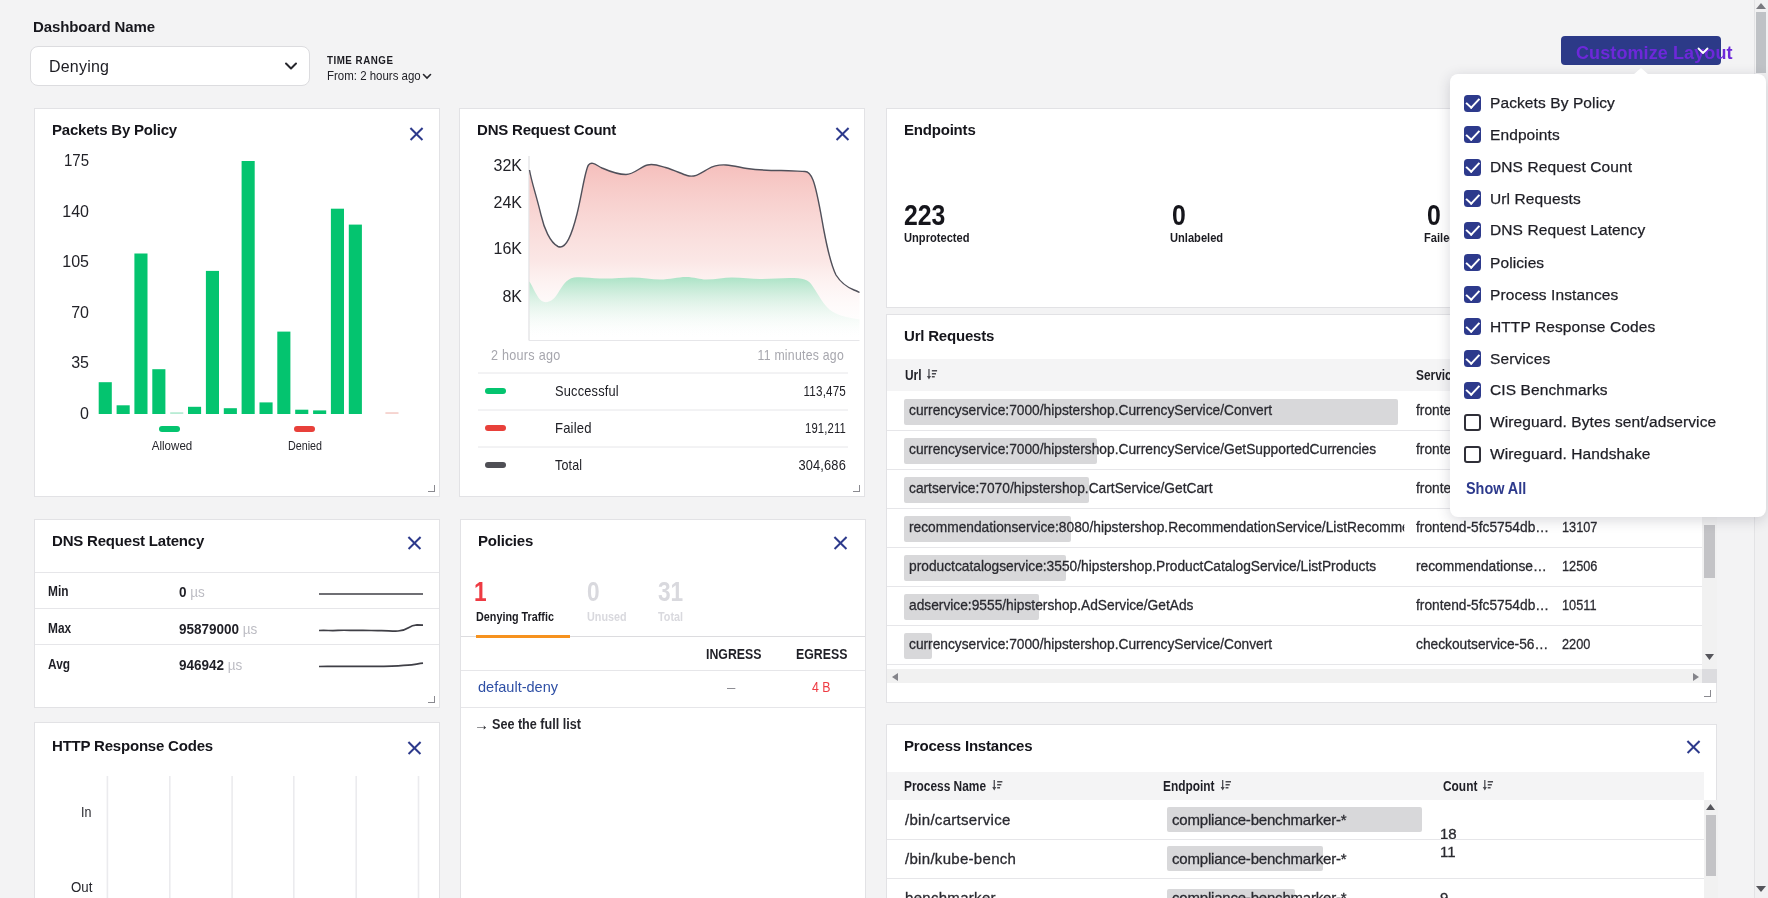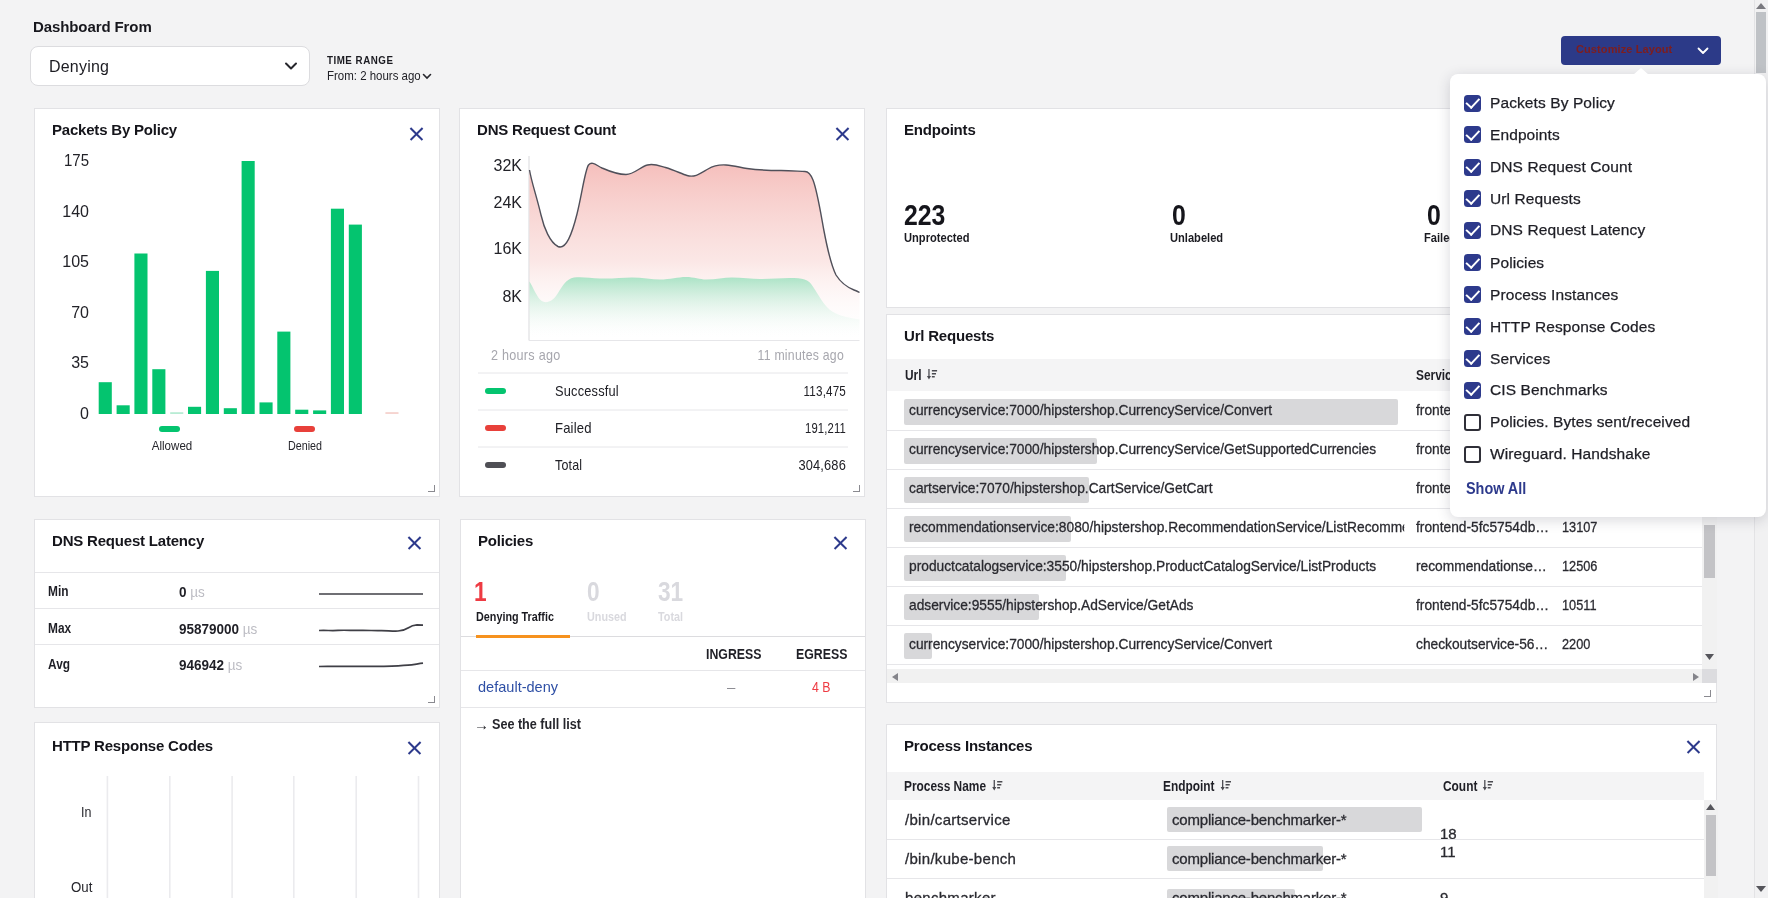--- a/index.html
+++ b/index.html
@@ -25,34 +25,34 @@
   .sbthumb { position:absolute; background:#c3c3c6; }
   .resize { position:absolute; width:7px; height:7px; border-right:1.6px solid #8a8a90; border-bottom:1.6px solid #8a8a90; }
   .cbx { position:absolute; left:14px; width:17px; height:17px; border:2px solid #2f2f38; border-radius:3px; background:#fff; box-sizing:border-box; }
   .cbx.on { border:none; background:#2d3a8c; width:17px; height:17px; border-radius:3.5px; }
   .cbx.on:after { content:""; position:absolute; left:4.6px; top:0.9px; width:5.6px; height:10.5px; border-right:2.5px solid #fff; border-bottom:2.5px solid #fff; transform:rotate(43deg); }
   .cbl { position:absolute; left:40px; font-size:15.5px; color:#1e1e25; letter-spacing:0.1px; -webkit-text-stroke:0.25px #1e1e25; }
 </style>
 </head>
 <body>
 
-<div class="abs" style="left:33px;top:18px;font-size:15px;font-weight:bold;color:#17171d;letter-spacing:-0.1px;">Dashboard From</div>
+<div class="abs" style="left:33px;top:18px;font-size:15px;font-weight:bold;color:#17171d;letter-spacing:-0.1px;">Dashboard Name</div>
 <div class="abs" style="left:30px;top:46px;width:280px;height:40px;background:#fff;border:1px solid #dcdcdf;border-radius:8px;"></div>
 <div class="abs" style="left:49px;top:58px;font-size:16px;color:#1c1c22;letter-spacing:0.2px;">Denying</div>
 <svg class="abs" style="left:284px;top:61px;" width="14" height="10" viewBox="0 0 14 10">
     <path d="M2 2.5 L7 7.5 L12 2.5" fill="none" stroke="#26262c" stroke-width="2" stroke-linecap="round" stroke-linejoin="round"></path>
   </svg>
 <div class="abs" style="left:327px;top:54px;font-size:11.5px;font-weight:bold;color:#1b1b21;letter-spacing:0.6px;transform-origin:0 50%;transform:scaleX(0.85);white-space:nowrap;">TIME RANGE</div>
 <div class="abs" style="left:327px;top:68px;font-size:13.5px;color:#222228;transform-origin:0 50%;transform:scaleX(0.85);white-space:nowrap;">From: 2 hours ago</div>
 <svg class="abs" style="left:422px;top:73px;" width="10" height="7" viewBox="0 0 10 7">
     <path d="M1.5 1.5 L5 5 L8.5 1.5" fill="none" stroke="#26262c" stroke-width="1.6" stroke-linecap="round"></path>
   </svg>
 
 <div class="abs" style="left:1561px;top:36px;width:160px;height:29px;background:#2c3a88;border-radius:4px;"></div>
-<div class="abs" style="left:1576px;top:43px;font-size:11px;font-weight:bold;color:#7f1d1d;letter-spacing:0.1px;white-space:nowrap;">Customize Layout</div>
+<div class="abs" style="left:1576px;top:43px;font-size:18px;font-weight:bold;color:#6d28d9;letter-spacing:0.1px;white-space:nowrap;">Customize Layout</div>
 <svg class="abs" style="left:1697px;top:47px;" width="12" height="8" viewBox="0 0 12 8">
     <path d="M1.5 1.5 L6 6 L10.5 1.5" fill="none" stroke="#fff" stroke-width="1.8" stroke-linecap="round" stroke-linejoin="round"></path>
   </svg>
 
 <div class="card" style="left:34px;top:108px;width:406px;height:389px;">
   <div class="ctitle">Packets By Policy</div>
   <div class="xclose" style="right:15px;top:17px;"></div>
   <svg class="abs" style="left:0;top:0;" width="406" height="389" viewBox="0 0 406 389">
     <g font-family="Liberation Sans" font-size="16" fill="#222228" text-anchor="end">
       <text x="54" y="57" textLength="25" lengthAdjust="spacingAndGlyphs">175</text>
@@ -365,17 +365,17 @@
     <div class="cbl" style="top:179.5px;">Policies</div>
   <div class="cbx on" style="top:212px;"></div>
     <div class="cbl" style="top:211.5px;">Process Instances</div>
   <div class="cbx on" style="top:244px;"></div>
     <div class="cbl" style="top:243.5px;">HTTP Response Codes</div>
   <div class="cbx on" style="top:276px;"></div>
     <div class="cbl" style="top:275.5px;">Services</div>
   <div class="cbx on" style="top:307.5px;"></div>
     <div class="cbl" style="top:307px;text-align:right;">CIS Benchmarks</div>
   <div class="cbx" style="top:339.5px;"></div>
-    <div class="cbl" style="top:339px;">Policies. Bytes sent/received</div>
+    <div class="cbl" style="top:339px;">Wireguard. Bytes sent/adservice</div>
   <div class="cbx" style="top:371.5px;"></div>
     <div class="cbl" style="top:371px;">Wireguard. Handshake</div>
   <div class="abs" style="left:16px;top:406px;font-size:16px;font-weight:bold;color:#2d3a8c;transform-origin:0 0;transform:scaleX(0.9);">Show All</div>
 </div>
 
 </body></html>

